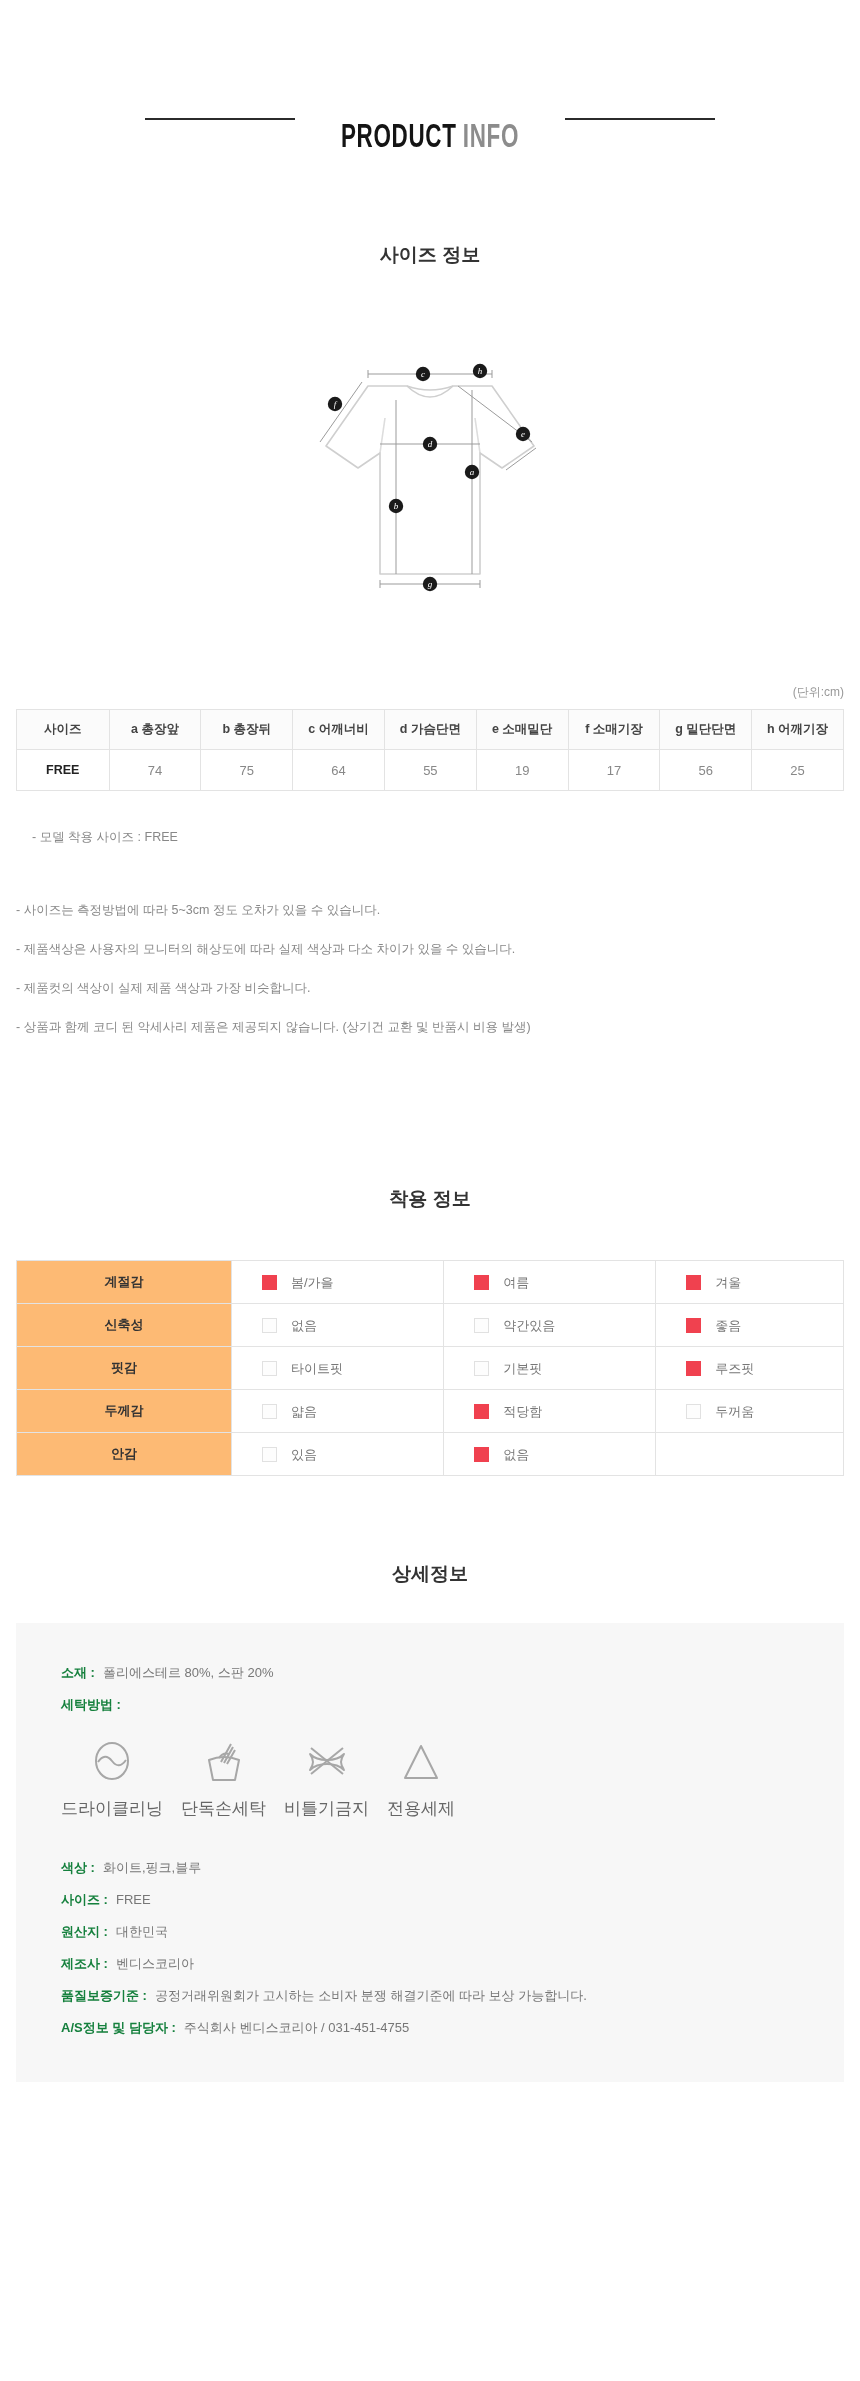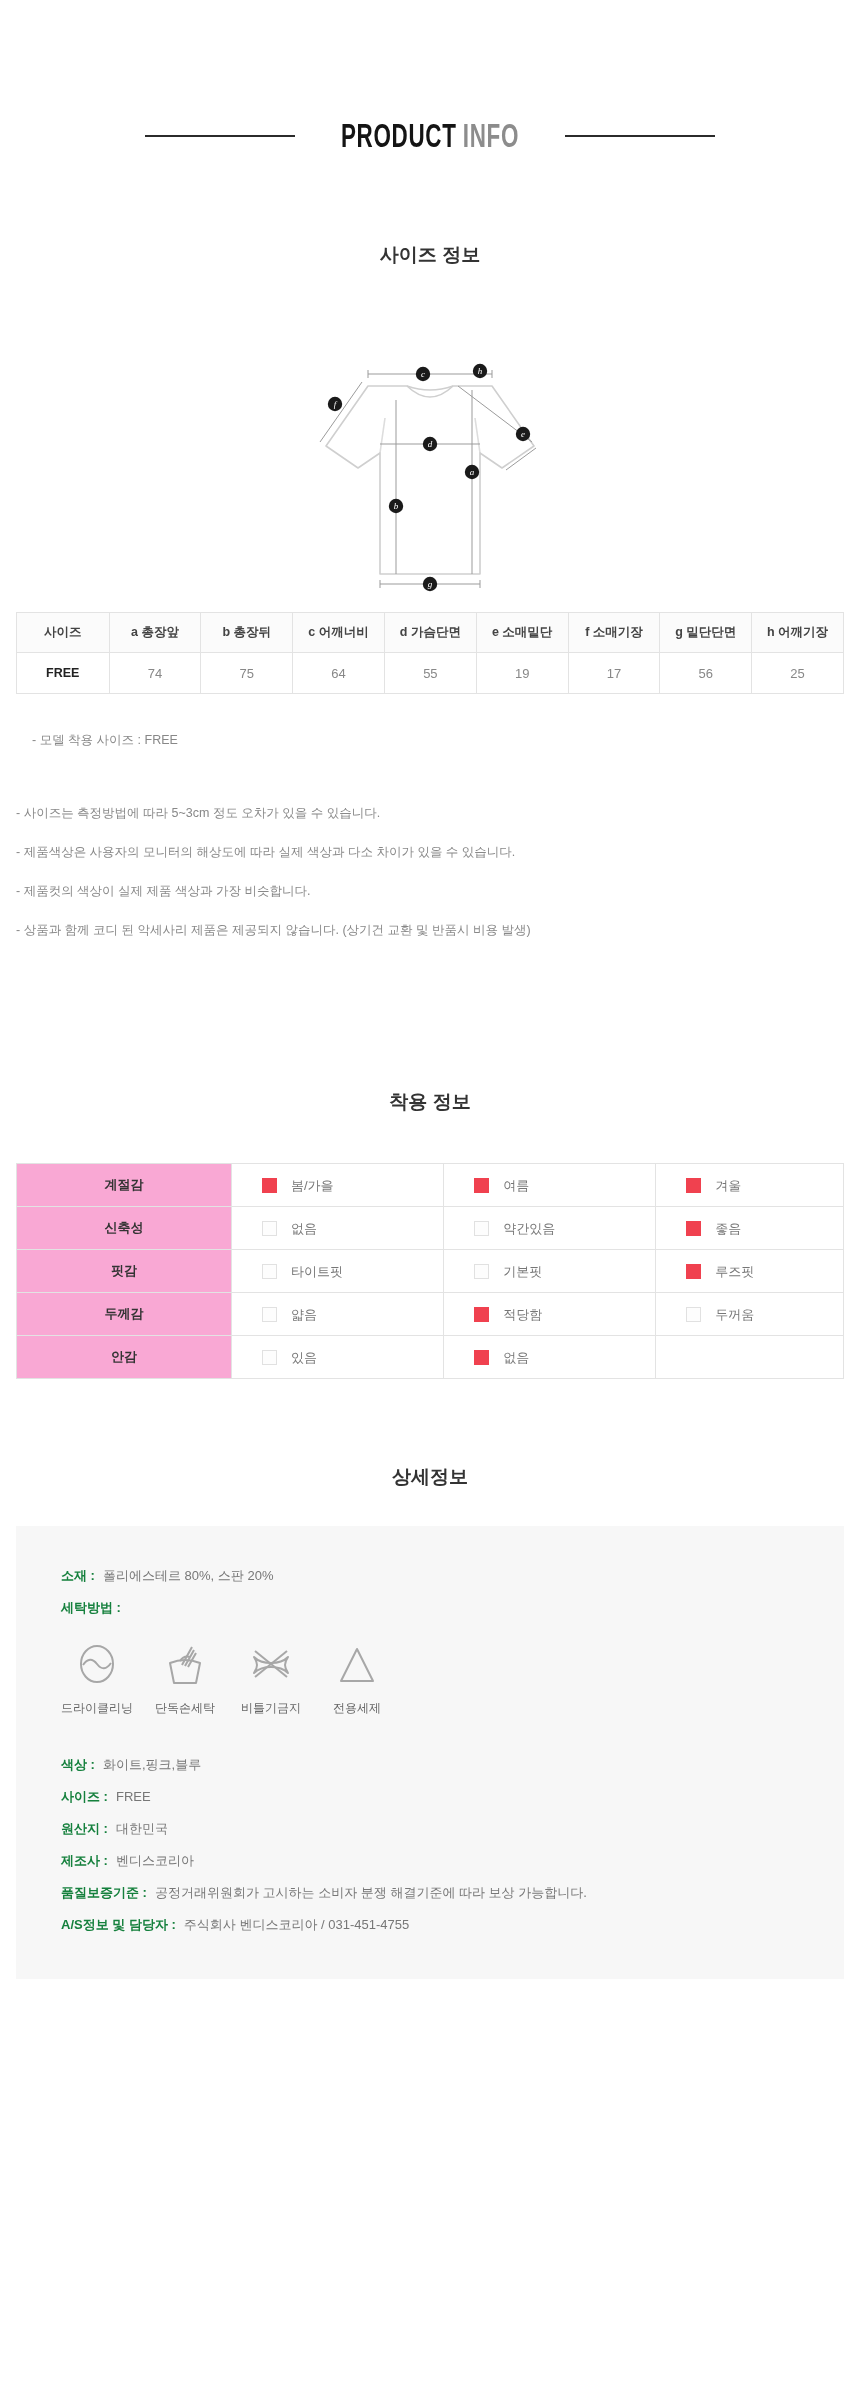--- a/index.html
+++ b/index.html
@@ -4,21 +4,21 @@
 <style>
   html,body{margin:0;padding:0;}
   body{
     width:860px;min-height:2381px;background:#ffffff;
     font-family:"Liberation Sans","DejaVu Sans",sans-serif;
     -webkit-font-smoothing:antialiased;
   }
   .content{width:828px;margin:0 16px;}
 
   
-  .pi-header{margin-top:118px;display:flex;align-items:center;justify-content:center;}
+  .pi-header{margin-top:118px;display:flex;justify-content:center;}
   .pi-line{border-top:2px solid #2b2b2b;width:150px;flex:0 0 auto;}
   .pi-title{display:inline-block;transform:scaleX(0.68);transform-origin:center;
     font-size:33px;font-weight:bold;letter-spacing:1px;line-height:36px;white-space:nowrap;
     margin:0 4px;color:#141414;}
   .pi-info{color:#8c8c8c;margin-left:9px;}
 
   
   .sec-title{text-align:center;font-size:19px;font-weight:bold;color:#333;margin:0;}
   .size-title{margin-top:88px;}
   .fit-title{margin-top:150px;}
@@ -38,36 +38,36 @@
     height:38px;text-align:center;}
   .size-table td.size-name{color:#222;font-weight:bold;font-size:12.5px;}
 
   
   .model-note{margin:38px 16px 0;font-size:12.5px;color:#888;}
   .size-notes{margin-top:56px;}
   .note{margin:0 0 22px;font-size:12.5px;color:#888;}
 
   
   .fit-table{margin-top:48px;}
-  .fit-table th{background:#f9a8d4;color:#333;font-size:13px;font-weight:bold;
+  .fit-table th{background:#fdba74;color:#333;font-size:13px;font-weight:bold;
     border:1px solid #e3e3e3;width:212px;height:40px;text-align:center;}
   .fit-table td{background:#fff;border:1px solid #e3e3e3;height:40px;padding-left:30px;}
   .cb{display:inline-block;width:13px;height:13px;background:#fdfdfd;border:1px solid #e1e1e1;
     vertical-align:middle;margin-right:14px;}
   .cb[data-checked="true"]{background:#f0414f;border-color:#f0414f;}
   .opt-label{color:#777;font-size:13px;vertical-align:middle;}
 
   
   .detail-box{margin-top:36px;background:#f7f7f7;padding:42px 45px 30px;box-sizing:border-box;width:828px;}
   .dfield{margin:0 0 17px;font-size:13px;color:#777;line-height:15px;}
   .dfield b{color:#15803d;margin-right:8px;font-size:13px;}
   .care-row{display:flex;gap:18px;margin:26px 0 40px;}
   .care{min-width:68px;text-align:center;}
   .care svg{display:block;margin:0 auto;}
-  .care-label{display:block;margin-top:13px;font-size:12px;color:#666;}
+  .care-label{display:block;margin-top:13px;font-size:17px;color:#666;}
 </style>
 </head>
 <body>
 
 <div class="content">
 
   <div class="pi-header">
     <div class="pi-line"></div>
     <div class="pi-title">
       <span>PRODUCT</span><span class="pi-info">INFO</span>
@@ -132,20 +132,21 @@
             <text class="badge-letter" x="116" y="149" text-anchor="middle">b</text>
           </g>
         <g>
             <circle cx="150" cy="224" r="7.2" fill="#1a1a1a"></circle>
             <text class="badge-letter" x="150" y="227" text-anchor="middle">g</text>
           </g>
       </g>
     </svg>
   </div>
 
+  <div class="unit">(단위:cm)</div>
 
   <table class="size-table">
     <thead>
         <tr>
           <th>사이즈</th>
           <th>a 총장앞</th>
           <th>b 총장뒤</th>
           <th>c 어깨너비</th>
           <th>d 가슴단면</th>
           <th>e 소매밑단</th>

